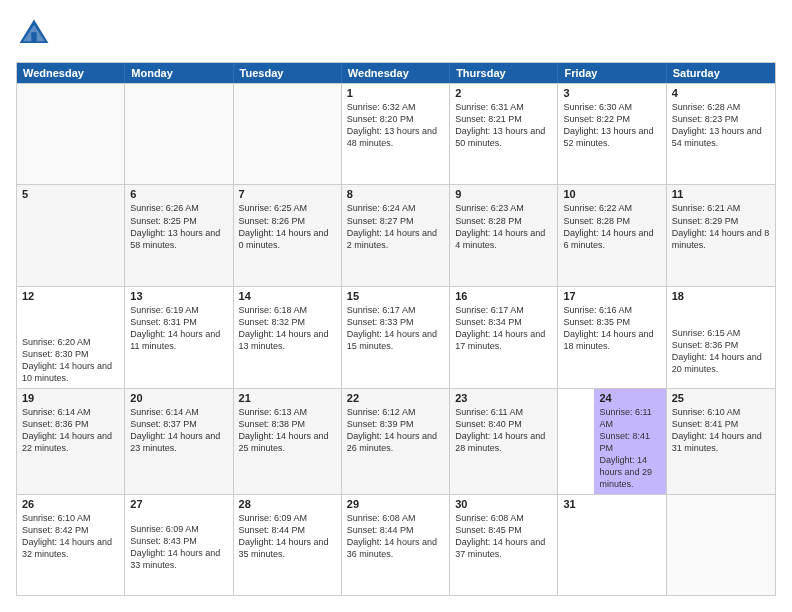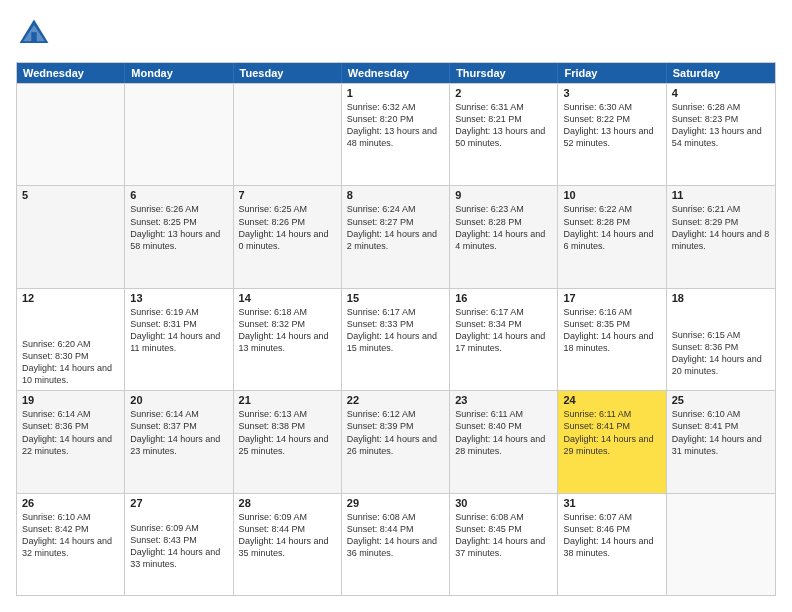--- a/index.html
+++ b/index.html
@@ -282,21 +282,21 @@
             <div class="cell-info" style="white-space: pre-line;">Sunrise: 6:12 AM
 Sunset: 8:39 PM
 Daylight: 14 hours and 26 minutes.</div>
           </div>
           <div class="cal-cell" style="background: rgb(245, 245, 245);">
             <div class="day-num">23</div>
             <div class="cell-info" style="white-space: pre-line;">Sunrise: 6:11 AM
 Sunset: 8:40 PM
 Daylight: 14 hours and 28 minutes.</div>
           </div>
-          <div class="cal-cell" style="background: #fde047;">
+          <div class="cal-cell" style="background: #c4b5fd; margin-left: 36px;">
             <div class="day-num">24</div>
             <div class="cell-info" style="white-space: pre-line;">Sunrise: 6:11 AM
 Sunset: 8:41 PM
 Daylight: 14 hours and 29 minutes.</div>
           </div>
           <div class="cal-cell" style="background: rgb(245, 245, 245);">
             <div class="day-num">25</div>
             <div class="cell-info" style="white-space: pre-line;">Sunrise: 6:10 AM
 Sunset: 8:41 PM
 Daylight: 14 hours and 31 minutes.</div>
@@ -328,21 +328,18 @@
 Daylight: 14 hours and 36 minutes.</div>
           </div>
           <div class="cal-cell" style="background: rgb(255, 255, 255);">
             <div class="day-num">30</div>
             <div class="cell-info" style="white-space: pre-line;">Sunrise: 6:08 AM
 Sunset: 8:45 PM
 Daylight: 14 hours and 37 minutes.</div>
           </div>
           <div class="cal-cell" style="background: rgb(255, 255, 255);">
             <div class="day-num">31</div>
-            <div class="cell-info" style="white-space: pre-line;">Sunrise: 6:07 AM
-Sunset: 8:46 PM
-Daylight: 14 hours and 38 minutes.</div>
           </div>
           <div class="cal-cell empty" style="background: rgb(249, 249, 249);"></div>
         </div>
       </div>
   </div>
 </div>
 
 </body></html>

